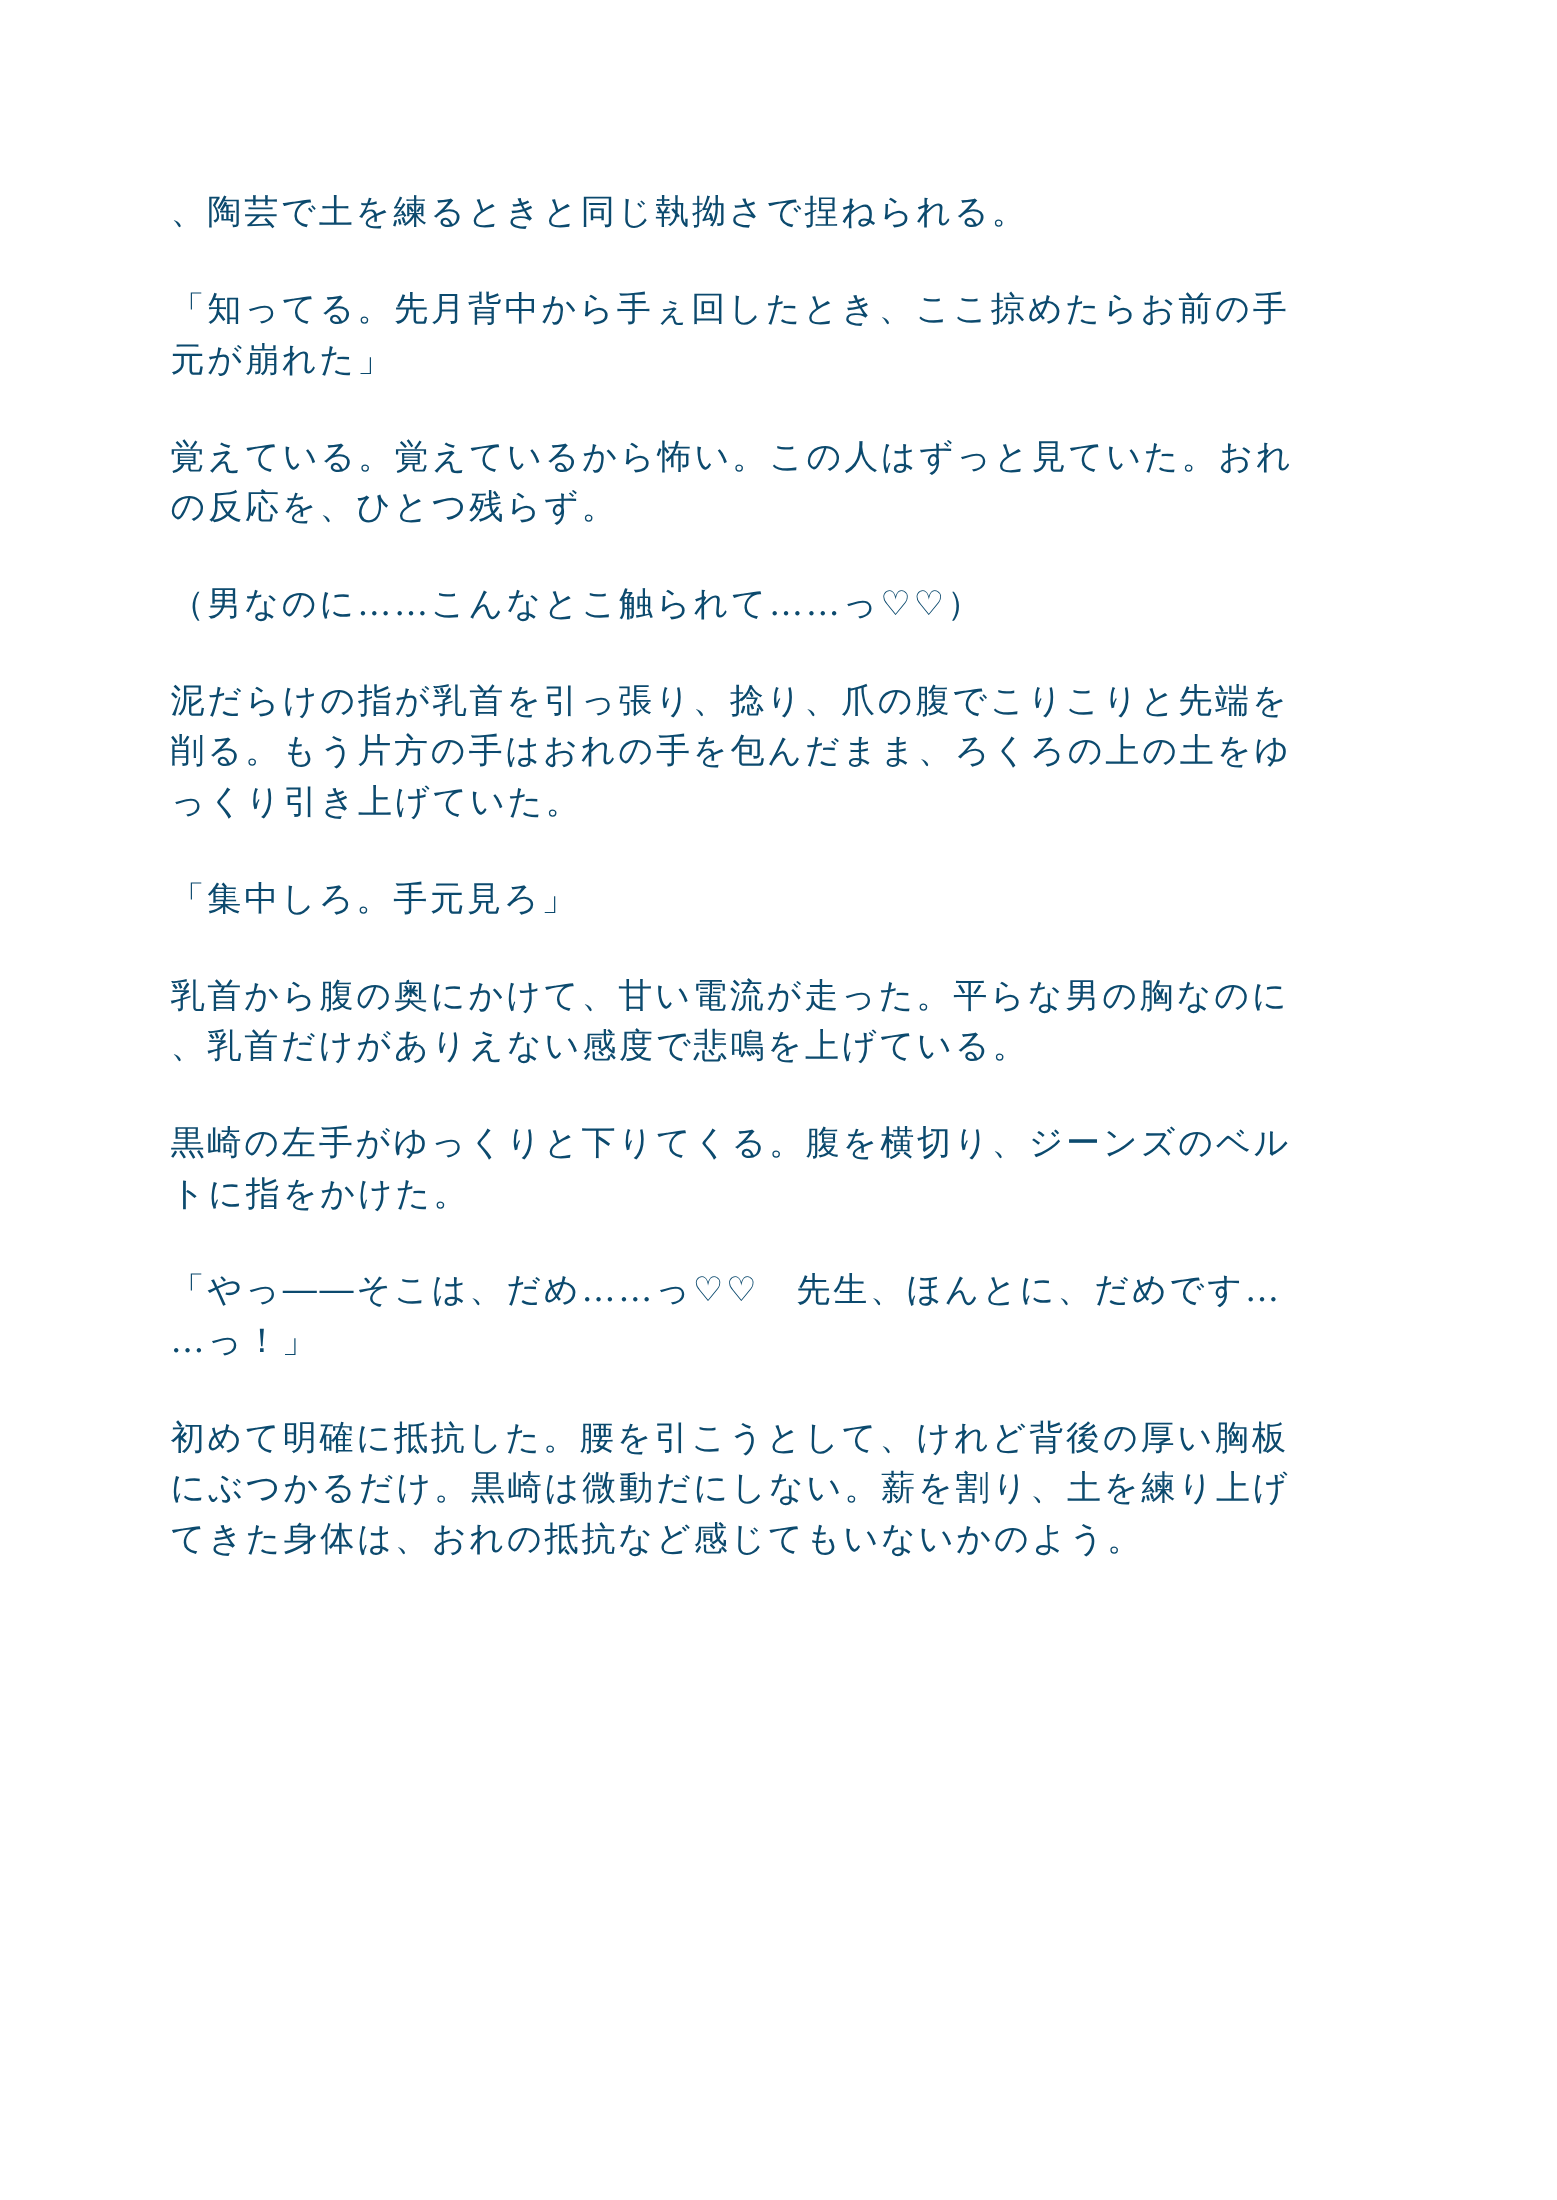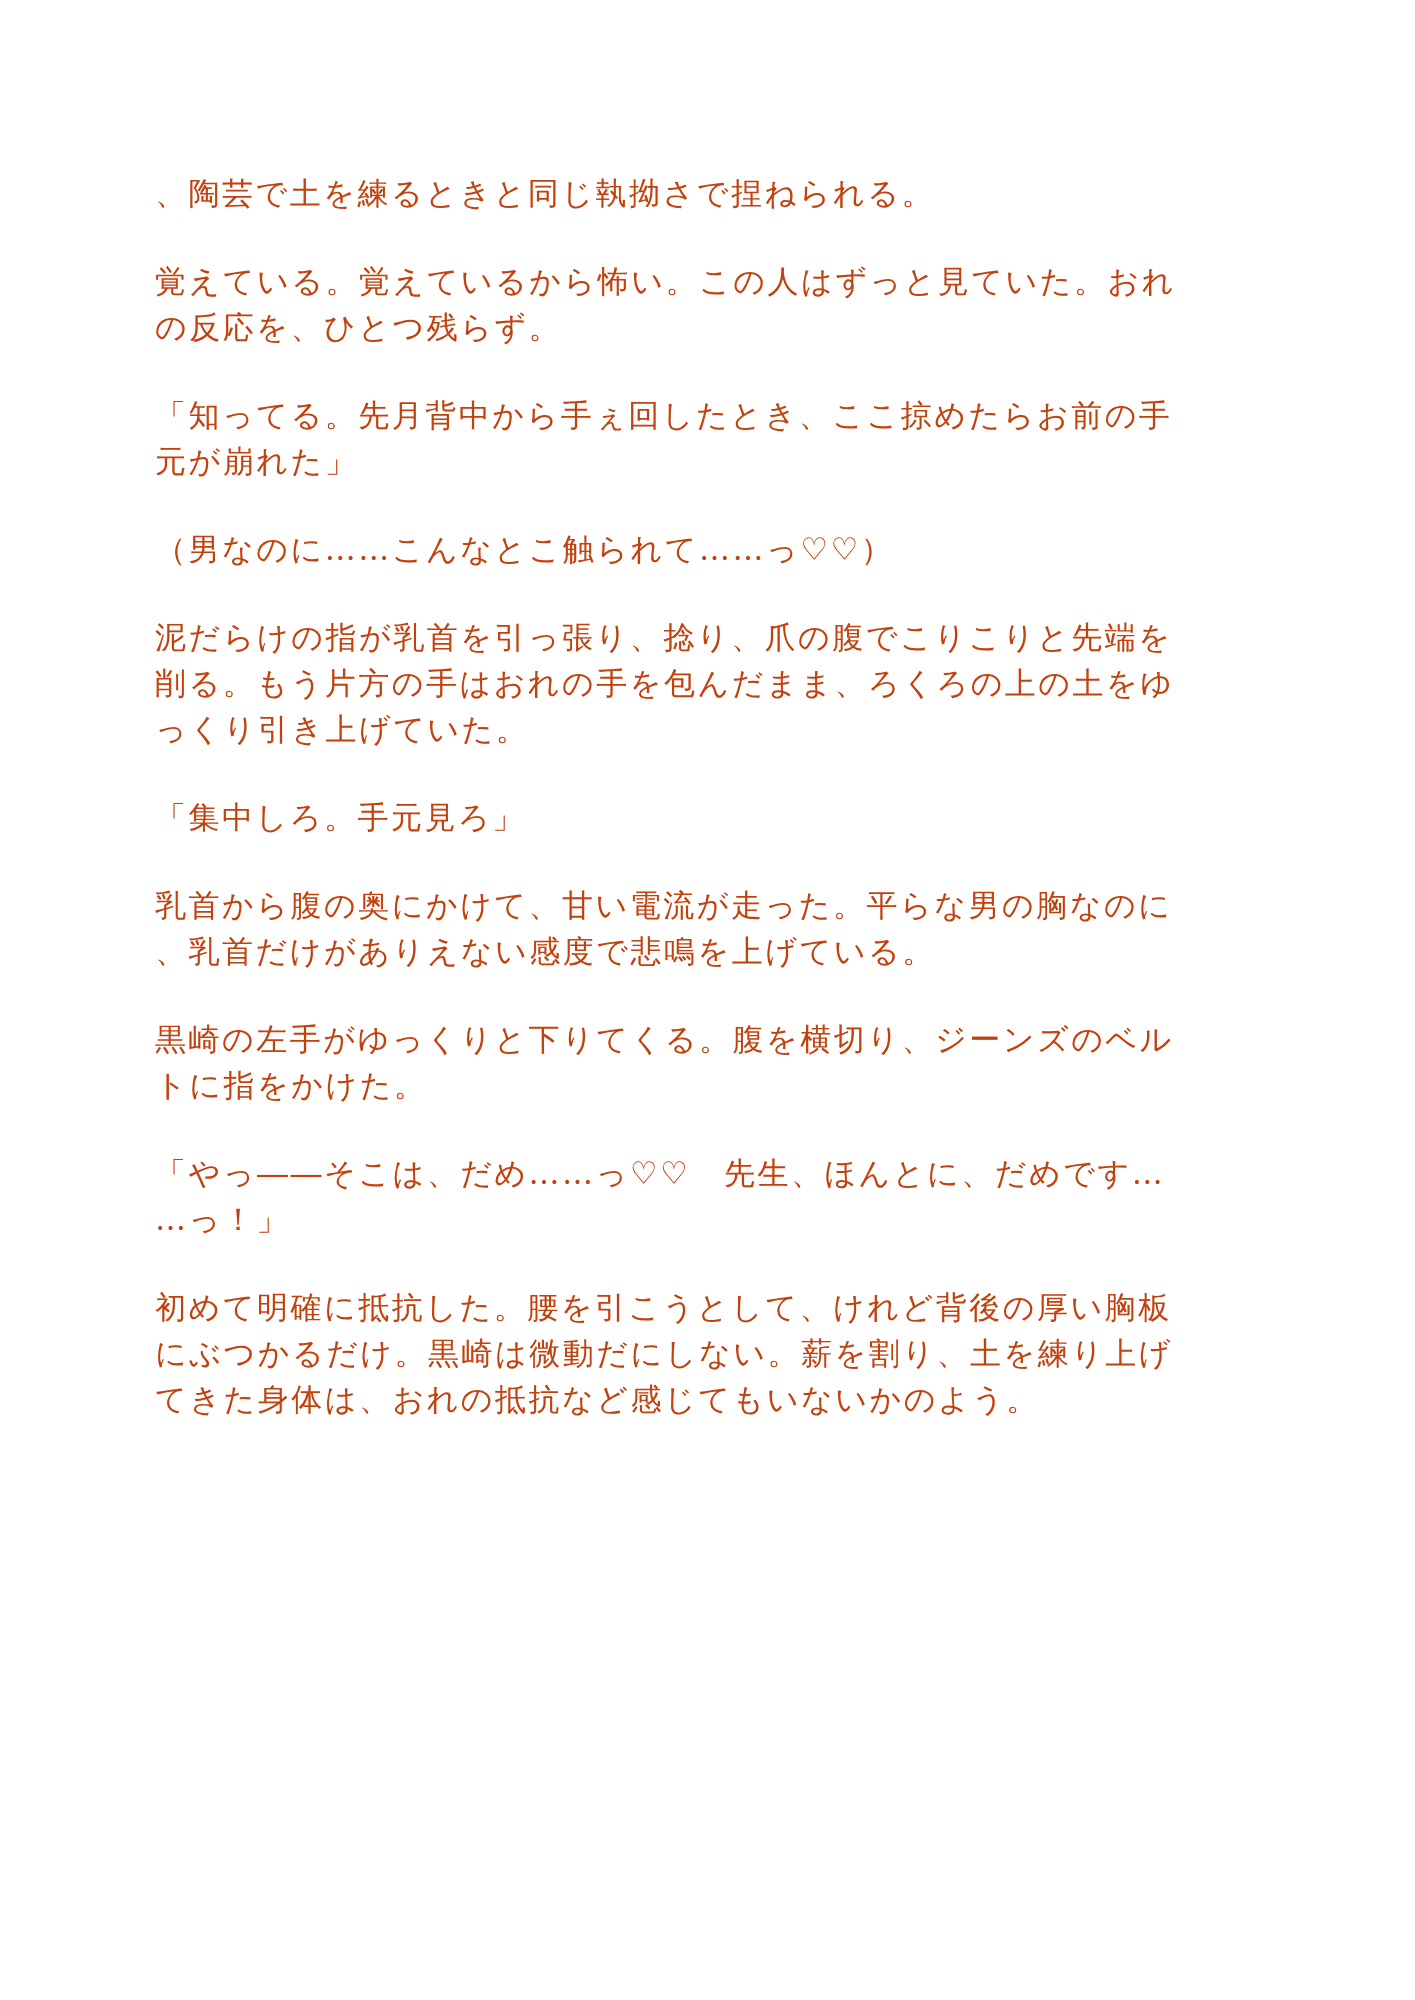--- a/index.html
+++ b/index.html
@@ -19,38 +19,38 @@
     left: 155px;
     top: 170px;
     width: 1080px;
   }
   .para {
     margin: 0 0 42px 0;
     font-family: "DejaVu Serif", "Liberation Serif", serif;
     font-size: 31px;
     line-height: 46px;
     letter-spacing: 2.5px;
-    color: #c2410c;
+    color: #0c4a6e;
     white-space: pre;
     text-align: left;
   }
   .para:last-child {
     margin-bottom: 0;
   }
 </style>
 </head>
 <body>
 
 <div class="page">
   <div class="content">
     <p class="para">、陶芸で土を練るときと同じ執拗さで捏ねられる。</p>
+    <p class="para">「知ってる。先月背中から手ぇ回したとき、ここ掠めたらお前の手
+元が崩れた」</p>
     <p class="para">覚えている。覚えているから怖い。この人はずっと見ていた。おれ
 の反応を、ひとつ残らず。</p>
-    <p class="para">「知ってる。先月背中から手ぇ回したとき、ここ掠めたらお前の手
-元が崩れた」</p>
     <p class="para">（男なのに……こんなとこ触られて……っ♡♡）</p>
     <p class="para">泥だらけの指が乳首を引っ張り、捻り、爪の腹でこりこりと先端を
 削る。もう片方の手はおれの手を包んだまま、ろくろの上の土をゆ
 っくり引き上げていた。</p>
     <p class="para">「集中しろ。手元見ろ」</p>
     <p class="para">乳首から腹の奥にかけて、甘い電流が走った。平らな男の胸なのに
 、乳首だけがありえない感度で悲鳴を上げている。</p>
     <p class="para">黒崎の左手がゆっくりと下りてくる。腹を横切り、ジーンズのベル
 トに指をかけた。</p>
     <p class="para">「やっ――そこは、だめ……っ♡♡　先生、ほんとに、だめです…

